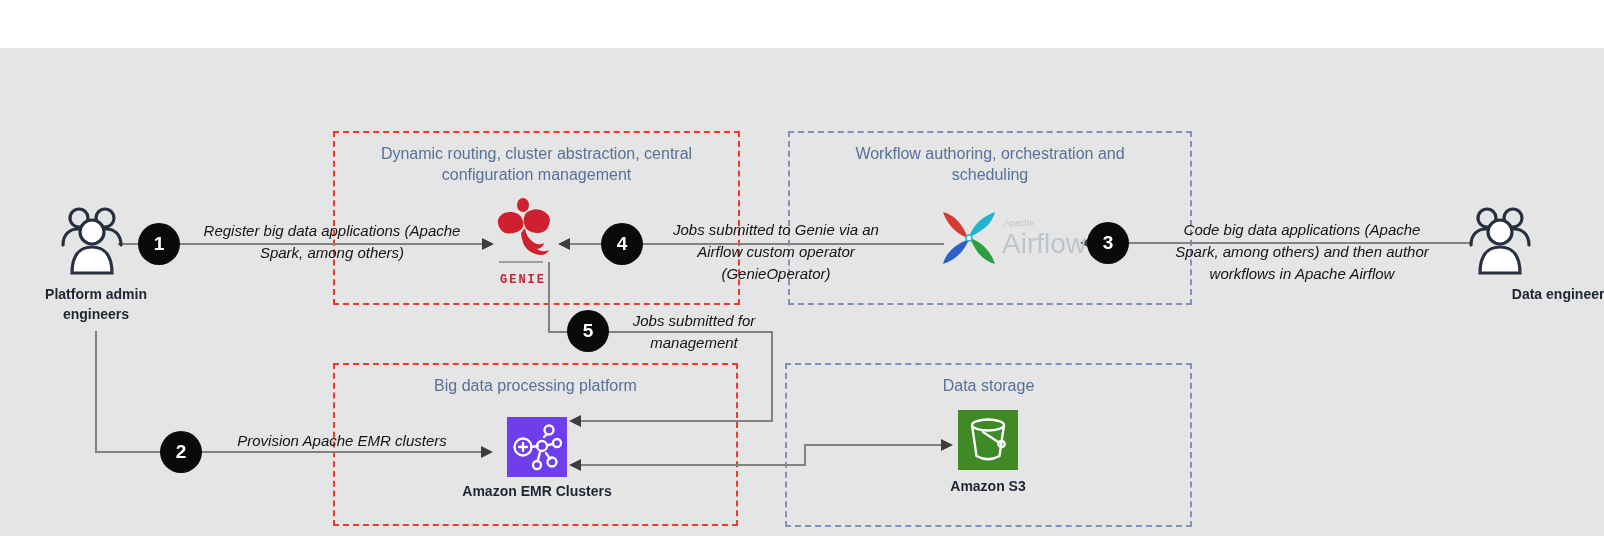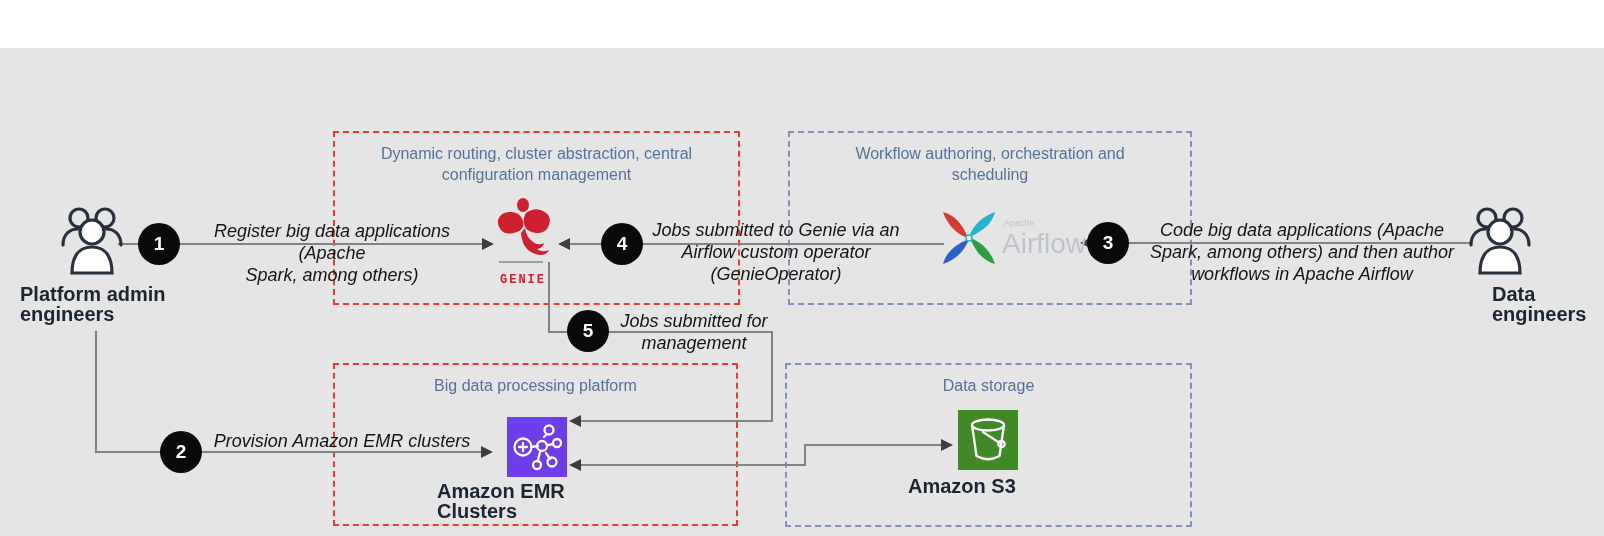--- a/index.html
+++ b/index.html
@@ -17,26 +17,26 @@
   
   #wires{position:absolute;left:0;top:0;z-index:1;}
   
   .stepc{
     position:absolute;width:42px;height:42px;border-radius:50%;background:#0a0a0a;
     color:#ffffff;font-weight:bold;font-size:19px;display:flex;align-items:center;
     justify-content:center;z-index:3;
   }
   
   .step-text{
-    position:absolute;font-style:italic;font-weight:500;font-size:18px;line-height:22px;
+    position:absolute;font-style:italic;font-weight:500;font-size:15px;line-height:22px;
     color:#141414;text-align:center;z-index:2;
   }
   
   .node-label{
-    position:absolute;font-size:20px;font-weight:600;color:#1c2633;
+    position:absolute;font-size:14px;font-weight:600;color:#1c2633;text-align:center;
     line-height:20px;z-index:2;
   }
   .icon-wrap{position:absolute;z-index:2;}
   .emr-tile{width:60px;height:60px;background:#6e3dec;}
   .s3-tile{width:60px;height:60px;background:#3f8a26;}
   .genie-word{
     text-align:center;color:#ce202e;font-weight:800;font-size:12px;letter-spacing:2px;
     font-family:"Liberation Mono", monospace;margin-top:1px;
   }
 </style>
@@ -194,21 +194,21 @@
   <div class="stepc" style="left:1087px;top:174px;">3</div>
   <div class="stepc" style="left:601px;top:175px;">4</div>
   <div class="stepc" style="left:567px;top:262px;">5</div>
 
   <div class="step-text" style="left:182px;top:172px;width:300px;">
     <div>Register big data applications (Apache</div>
     <div>Spark, among others)</div>
   </div>
 
   <div class="step-text" style="left:207px;top:382px;width:270px;">
-    <div>Provision Amazon EMR clusters</div>
+    <div>Provision Apache EMR clusters</div>
   </div>
 
   <div class="step-text" style="left:650px;top:171px;width:252px;">
     <div>Jobs submitted to Genie via an</div>
     <div>Airflow custom operator</div>
     <div>(GenieOperator)</div>
   </div>
 
   <div class="step-text" style="left:1133px;top:171px;width:338px;">
     <div>Code big data applications (Apache</div>

